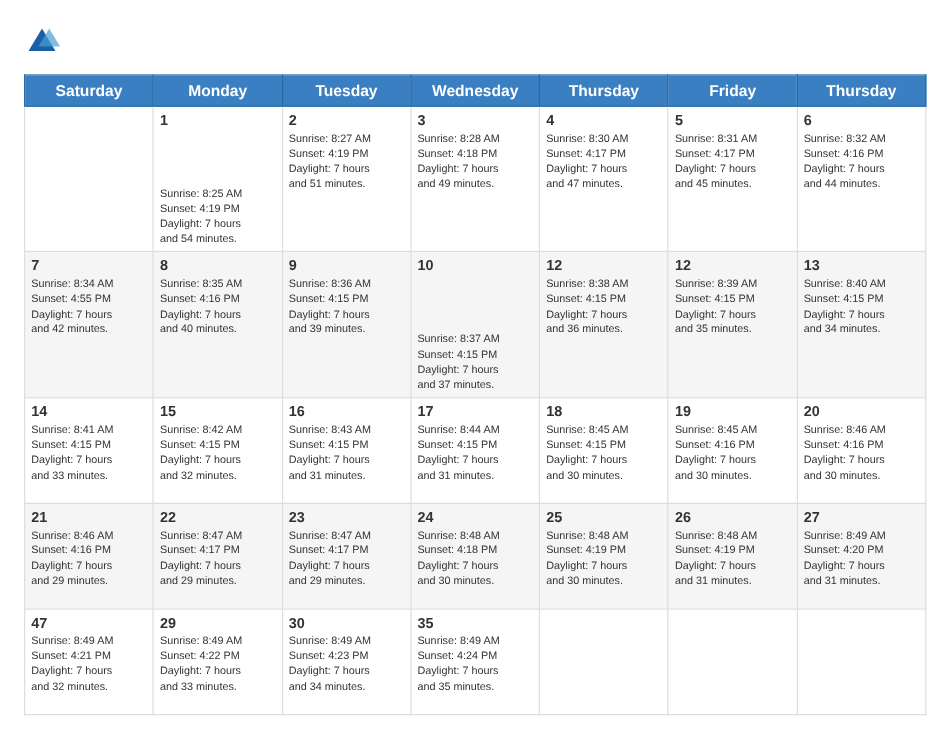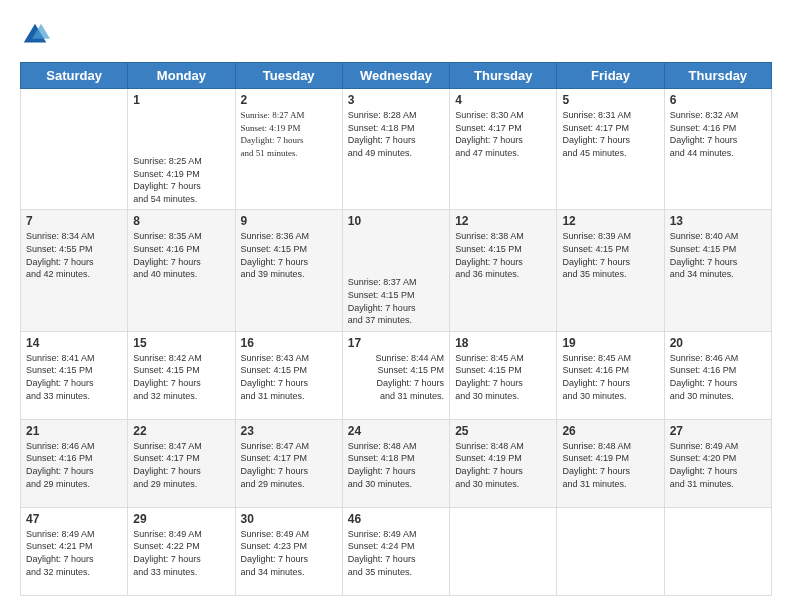--- a/index.html
+++ b/index.html
@@ -138,21 +138,21 @@
           <td class="empty-cell"></td>
           <td>
             <div class="day-number">1</div>
             <div class="day-info" style="white-space: pre-line; margin-top: 48px;">Sunrise: 8:25 AM
 Sunset: 4:19 PM
 Daylight: 7 hours
 and 54 minutes.</div>
           </td>
           <td>
             <div class="day-number">2</div>
-            <div class="day-info" style="white-space: pre-line; font-family: Liberation Serif, serif;">Sunrise: 8:27 AM
+            <div class="day-info" style="white-space: pre-line;">Sunrise: 8:27 AM
 Sunset: 4:19 PM
 Daylight: 7 hours
 and 51 minutes.</div>
           </td>
           <td>
             <div class="day-number">3</div>
             <div class="day-info" style="white-space: pre-line;">Sunrise: 8:28 AM
 Sunset: 4:18 PM
 Daylight: 7 hours
 and 49 minutes.</div>
@@ -247,21 +247,21 @@
           </td>
           <td>
             <div class="day-number">16</div>
             <div class="day-info" style="white-space: pre-line;">Sunrise: 8:43 AM
 Sunset: 4:15 PM
 Daylight: 7 hours
 and 31 minutes.</div>
           </td>
           <td>
             <div class="day-number">17</div>
-            <div class="day-info" style="white-space: pre-line; text-align: right;">Sunrise: 8:44 AM
+            <div class="day-info" style="white-space: pre-line;">Sunrise: 8:44 AM
 Sunset: 4:15 PM
 Daylight: 7 hours
 and 31 minutes.</div>
           </td>
           <td>
             <div class="day-number">18</div>
             <div class="day-info" style="white-space: pre-line;">Sunrise: 8:45 AM
 Sunset: 4:15 PM
 Daylight: 7 hours
 and 30 minutes.</div>
@@ -348,21 +348,21 @@
 and 33 minutes.</div>
           </td>
           <td>
             <div class="day-number">30</div>
             <div class="day-info" style="white-space: pre-line;">Sunrise: 8:49 AM
 Sunset: 4:23 PM
 Daylight: 7 hours
 and 34 minutes.</div>
           </td>
           <td>
-            <div class="day-number">46</div>
+            <div class="day-number">35</div>
             <div class="day-info" style="white-space: pre-line;">Sunrise: 8:49 AM
 Sunset: 4:24 PM
 Daylight: 7 hours
 and 35 minutes.</div>
           </td>
           <td class="empty-cell"></td>
           <td class="empty-cell"></td>
           <td class="empty-cell"></td>
         </tr>
       </tbody>

